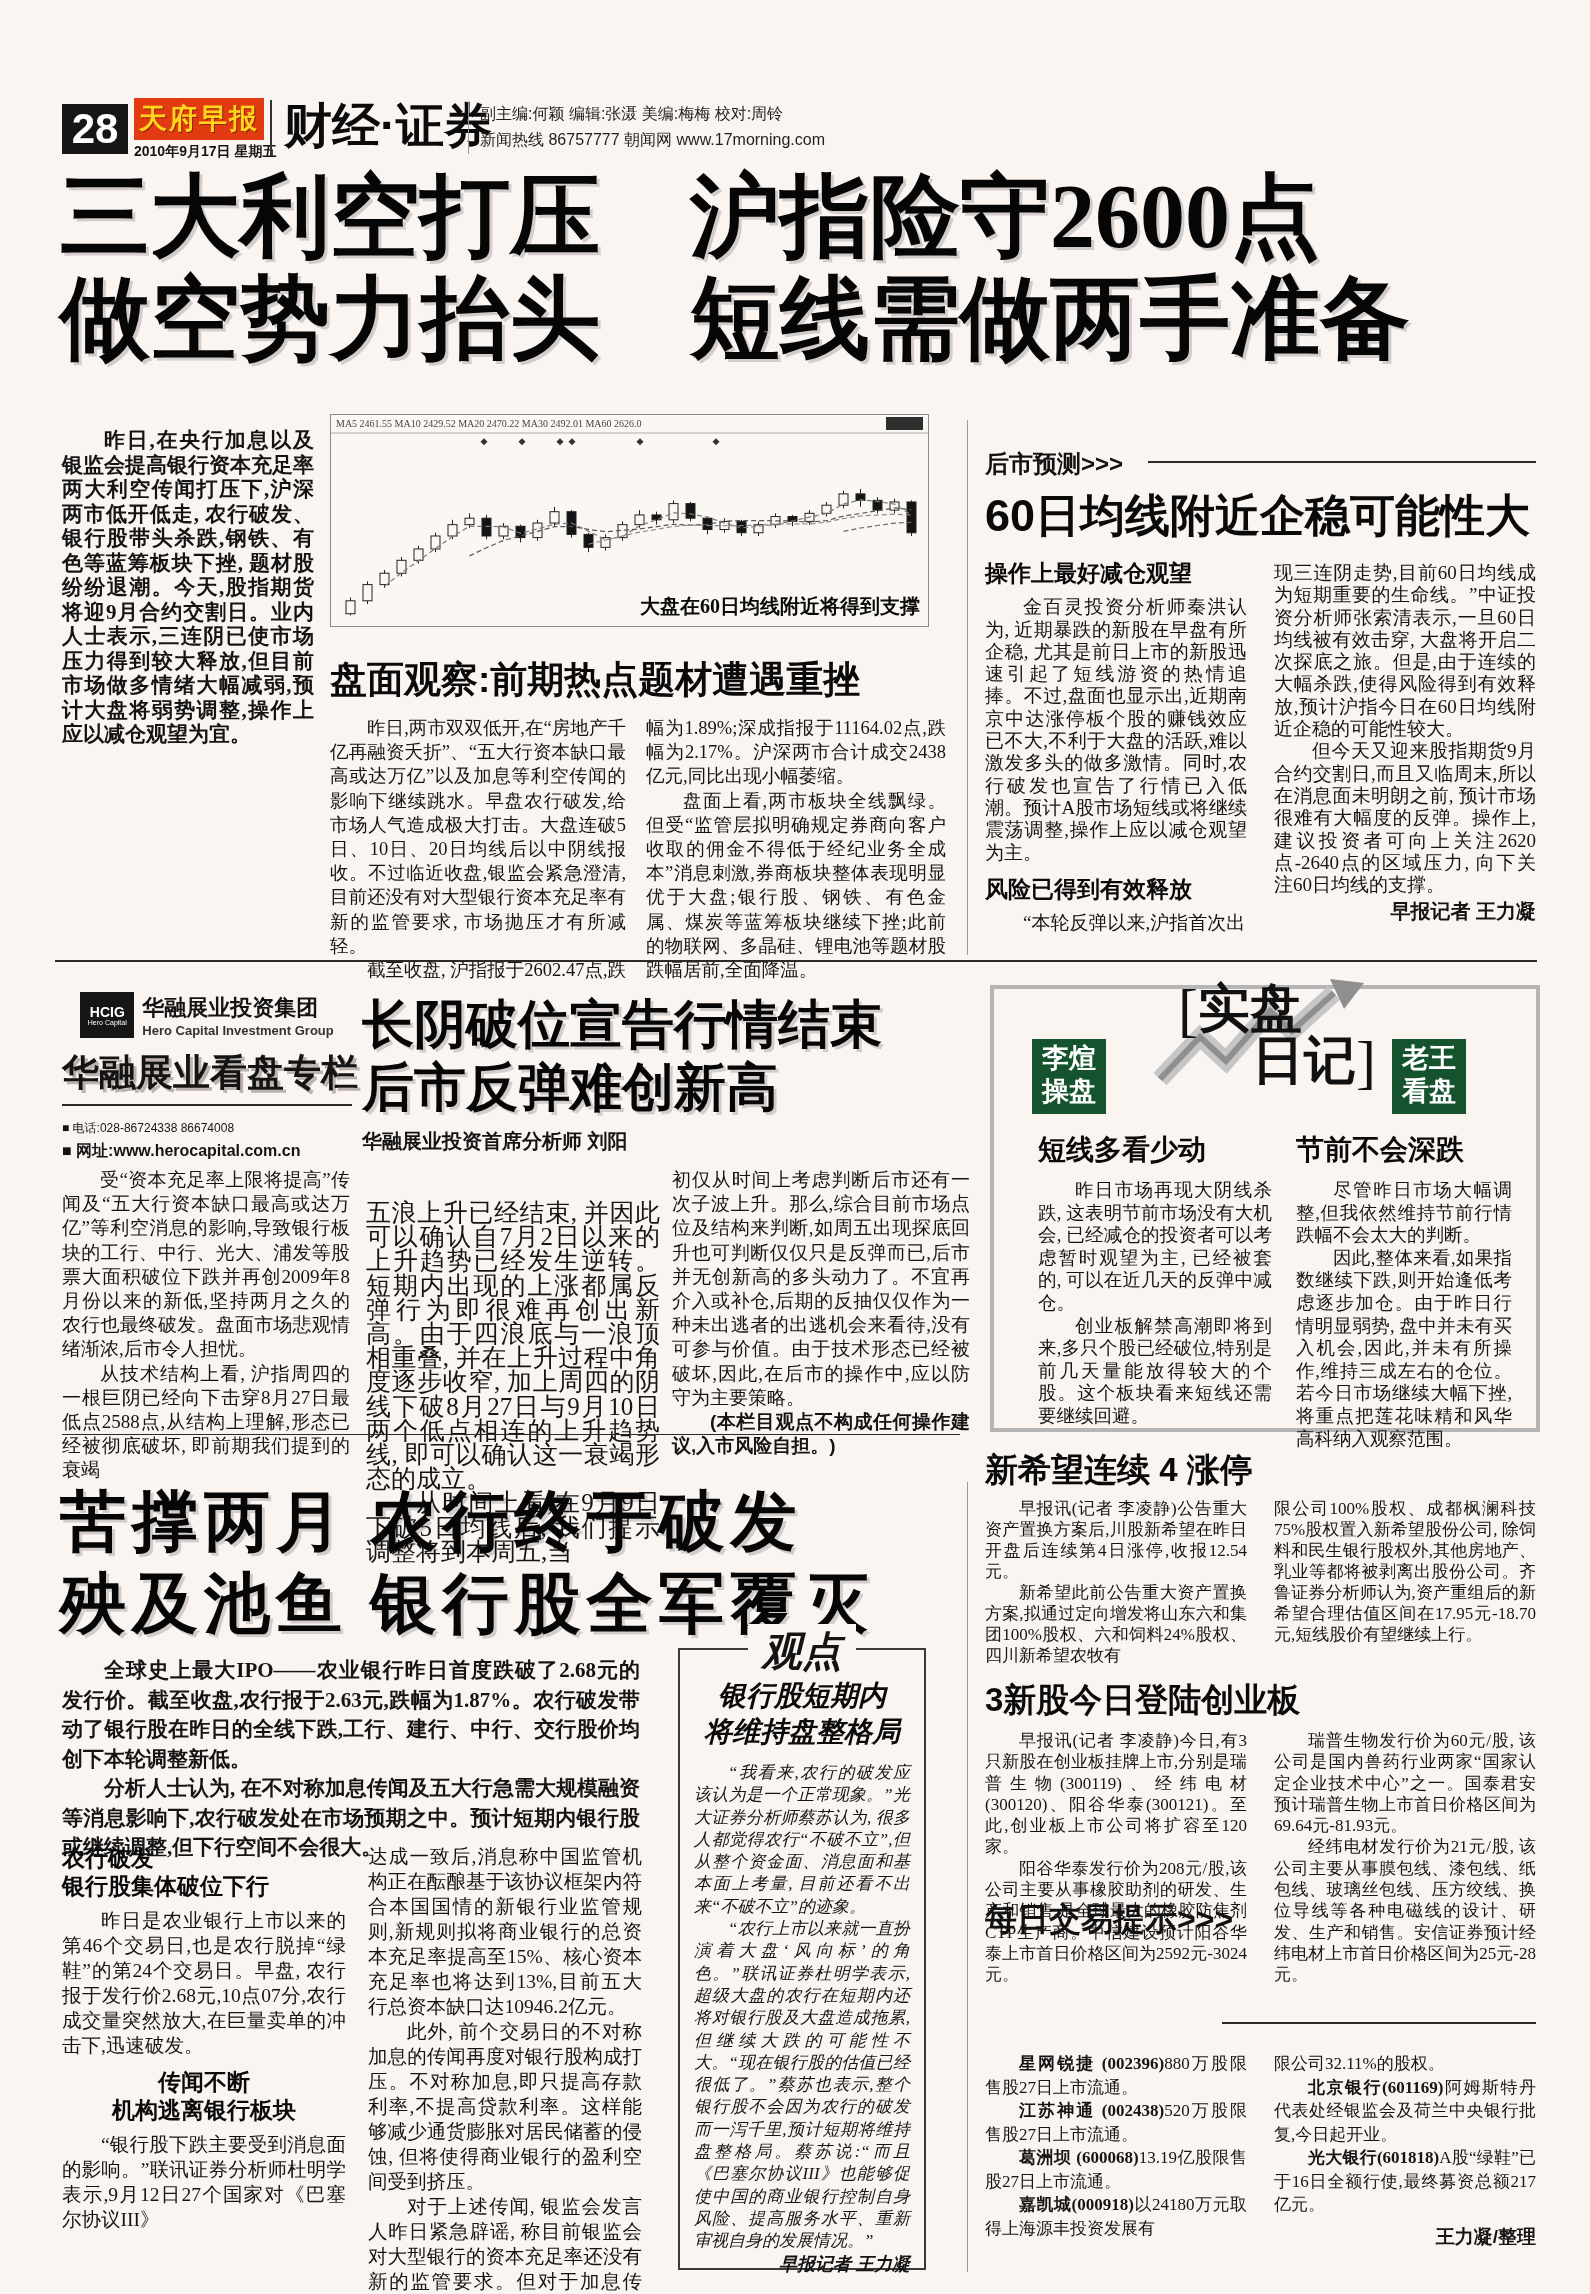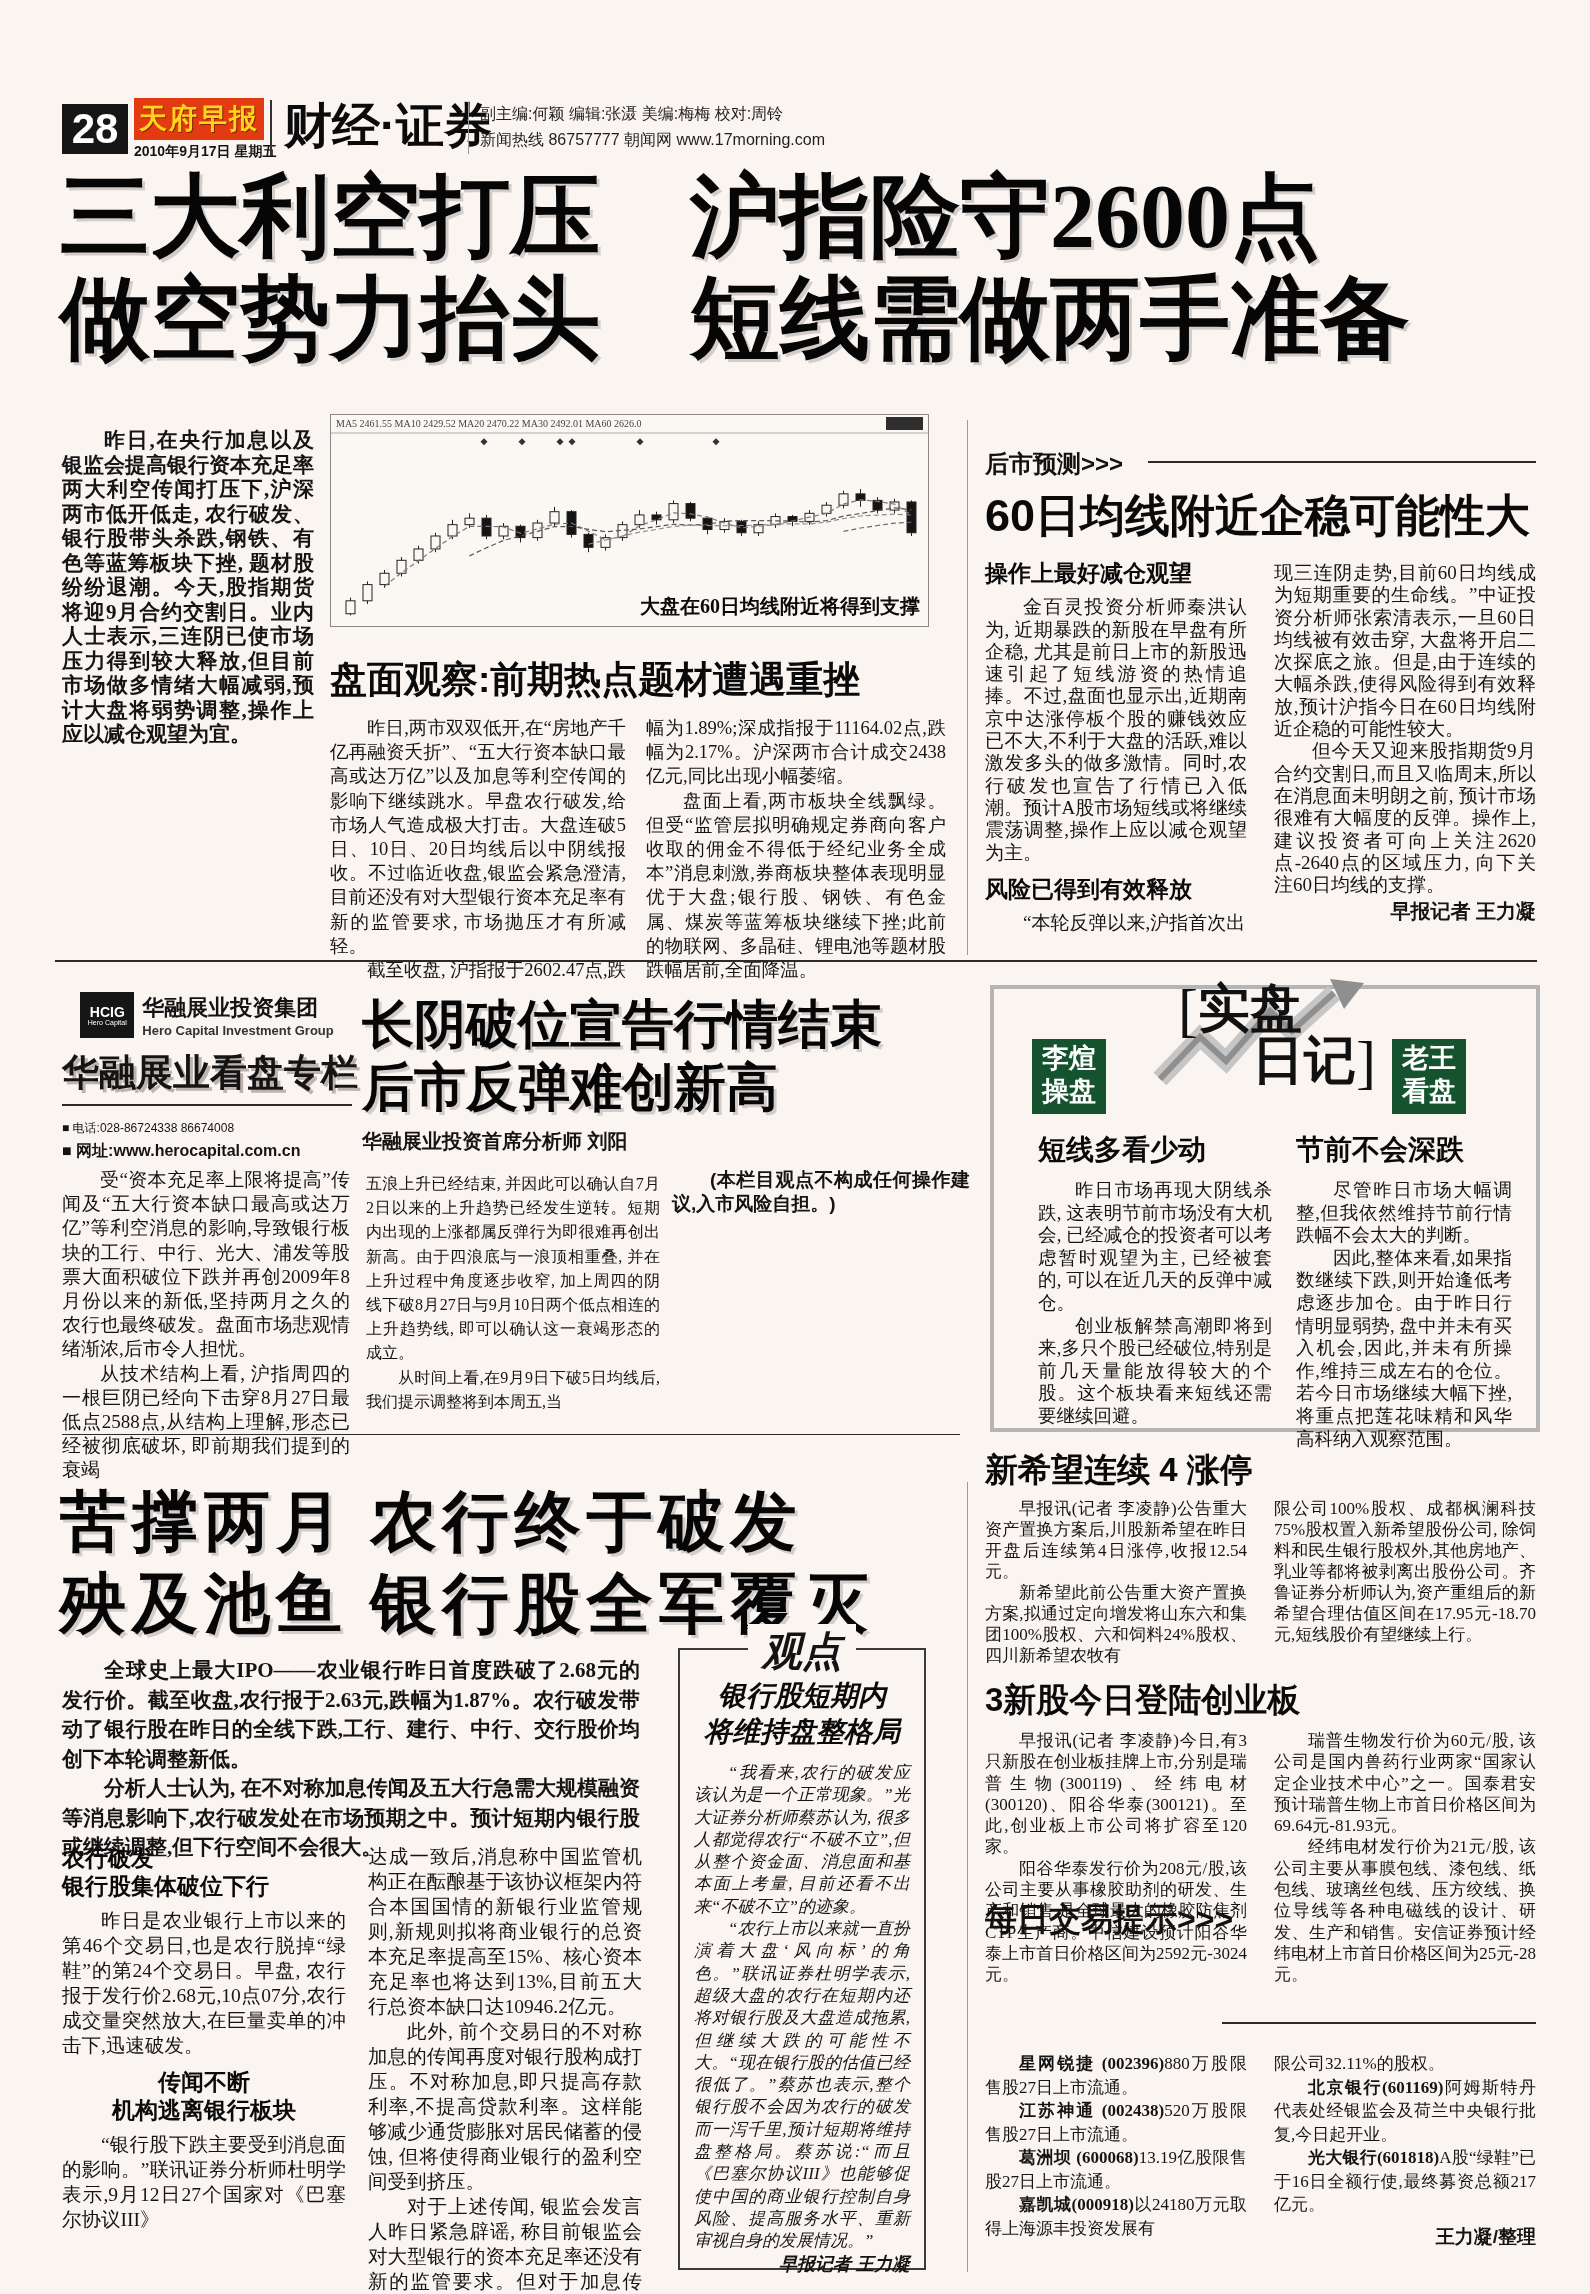--- a/index.html
+++ b/index.html
@@ -198,25 +198,26 @@
 </div>
 
 <div class="abs hbig" style="left:362px;top:995px;font-size:52px;line-height:60px;">长阴破位宣告行情结束</div>
 <div class="abs hbig" style="left:362px;top:1058px;font-size:52px;line-height:60px;">后市反弹难创新高</div>
 <div class="abs sans" style="left:362px;top:1128px;font-size:20px;font-weight:900;">华融展业投资首席分析师 刘阳</div>
 
 <div class="abs" style="left:62px;top:1168px;width:288px;font-size:19px;line-height:24.2px;">
   <p>受“资本充足率上限将提高”传闻及“五大行资本缺口最高或达万亿”等利空消息的影响,导致银行板块的工行、中行、光大、浦发等股票大面积破位下跌并再创2009年8月份以来的新低,坚持两月之久的农行也最终破发。盘面市场悲观情绪渐浓,后市令人担忧。</p>
   <p>从技术结构上看, 沪指周四的一根巨阴已经向下击穿8月27日最低点2588点,从结构上理解,形态已经被彻底破坏, 即前期我们提到的衰竭</p>
 </div>
-<div class="abs" style="left:366px;top:1172px;width:294px;font-size:16px;line-height:24.2px;">
+<div class="abs" style="left:366px;top:1201px;width:294px;font-size:25px;line-height:24.2px;">
   <p class="cont">五浪上升已经结束, 并因此可以确认自7月2日以来的上升趋势已经发生逆转。短期内出现的上涨都属反弹行为即很难再创出新高。由于四浪底与一浪顶相重叠, 并在上升过程中角度逐步收窄, 加上周四的阴线下破8月27日与9月10日两个低点相连的上升趋势线, 即可以确认这一衰竭形态的成立。</p>
   <p>从时间上看,在9月9日下破5日均线后, 我们提示调整将到本周五,当</p>
 </div>
 <div class="abs" style="left:672px;top:1168px;width:298px;font-size:19px;line-height:24.2px;">
+  <p class="cont">初仅从时间上考虑判断后市还有一次子波上升。那么,综合目前市场点位及结构来判断,如周五出现探底回升也可判断仅仅只是反弹而已,后市并无创新高的多头动力了。不宜再介入或补仓,后期的反抽仅仅作为一种未出逃者的出逃机会来看待,没有可参与价值。由于技术形态已经被破坏,因此,在后市的操作中,应以防守为主要策略。</p>
   <p class="sans" style="font-weight:bold;">(本栏目观点不构成任何操作建议,入市风险自担。)</p>
 </div>
 
 <div class="abs rule" style="left:62px;top:1434px;width:898px;height:1px;"></div>
 
 <div class="abs diarybox" style="left:990px;top:985px;width:550px;height:447px;">
 
   <div class="abs" style="left:150px;top:-14px;width:250px;height:136px;">
     <svg viewBox="0 0 220 120" width="220" height="120" style="position:absolute;left:8px;top:4px;" xmlns="http://www.w3.org/2000/svg">
       <path d="M8,100 L48,58 L74,82 L118,32 L140,52 L182,14" fill="none" stroke="#c6c6c6" stroke-width="18"></path>

